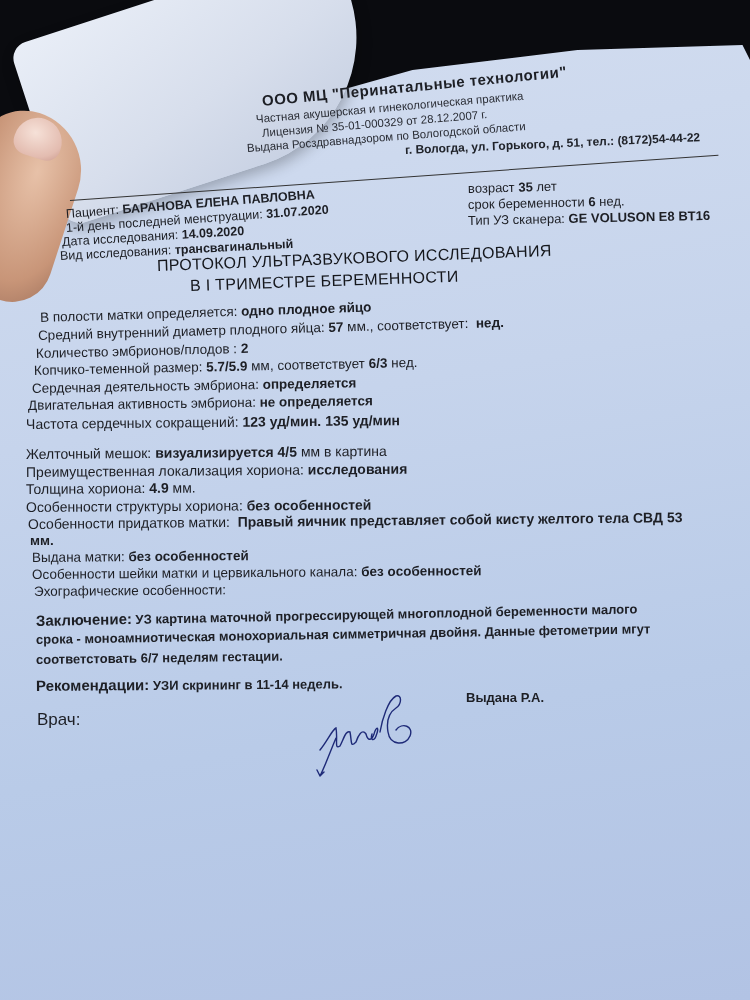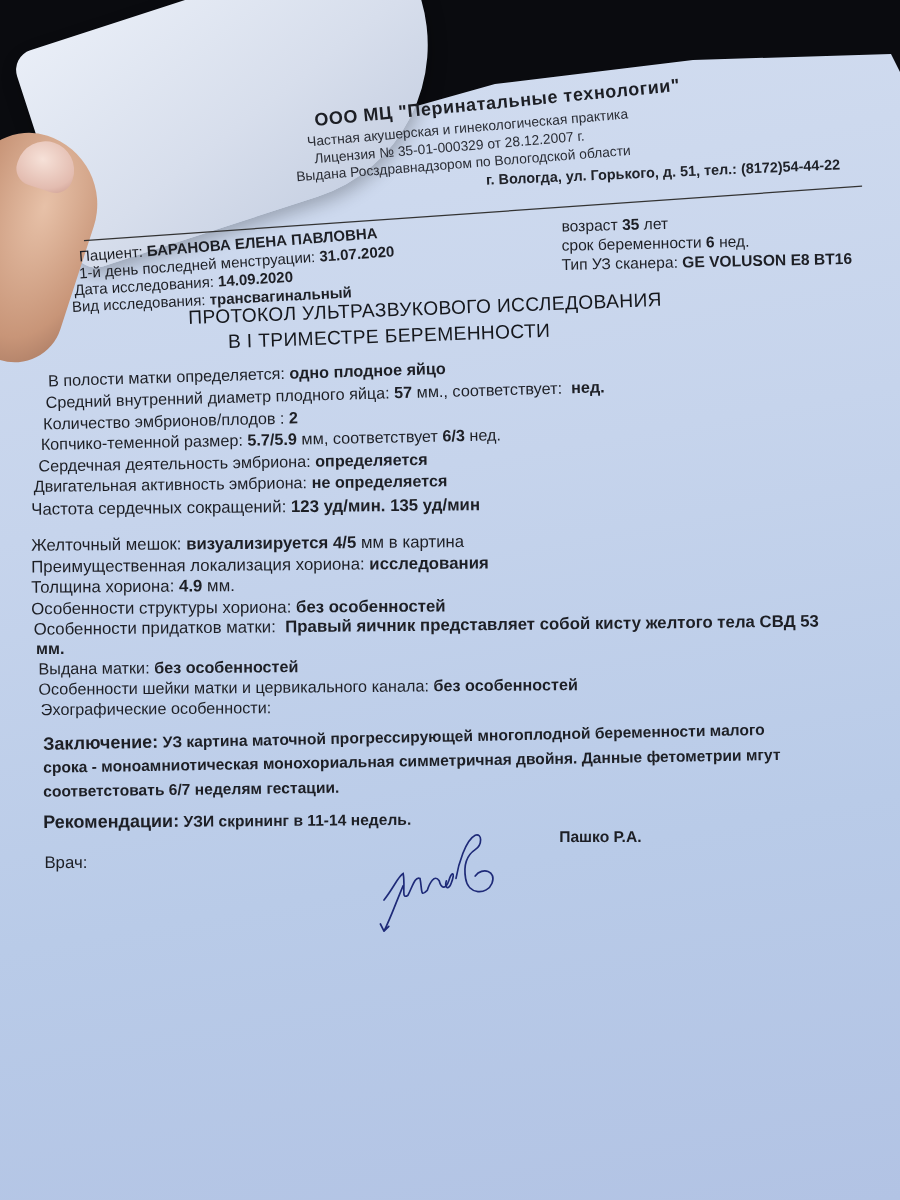--- a/index.html
+++ b/index.html
@@ -179,19 +179,19 @@
   </div>
   <div class="rot" style="left:36px;top:652px;font-size:13px;transform:rotate(-0.8deg);">
     <b>соответстовать 6/7 неделям гестации.</b>
   </div>
 
   <div class="rot" style="left:36px;top:677px;font-size:13px;transform:rotate(-0.5deg);">
     <b style="font-size:15px;">Рекомендации:</b>
     <b>УЗИ скрининг в 11-14 недель.</b>
   </div>
 
-  <div class="rot" style="left:466px;top:690px;font-size:13px;font-weight:bold;">Пашко Р.А.</div>
-  <div class="rot" style="left:37px;top:710px;font-size:14px;">Врач:</div>
+  <div class="rot" style="left:466px;top:690px;font-size:13px;font-weight:bold;">Выдана Р.А.</div>
+  <div class="rot" style="left:37px;top:710px;font-size:17px;">Врач:</div>
 
   <svg class="sig" viewBox="0 0 130 100">
     <path d="M10,60 C18,50 22,40 26,38 C28,50 24,60 30,56 C34,48 36,40 40,42 C42,52 40,58 46,52 C48,46 52,38 56,44 C58,52 62,50 64,44 C66,36 70,36 66,46 C64,52 60,50 62,44 M70,42 C72,30 78,10 86,6 C92,4 92,14 86,18 C80,22 76,30 78,42 C80,56 96,56 100,46 C104,36 92,32 86,40 M26,48 C20,62 16,74 10,86 M10,86 L7,80 M10,86 L14,82" fill="none" stroke="#1e2a78" stroke-width="1.4" stroke-linecap="round"></path>
   </svg>
 </div>
 
 </body></html>

